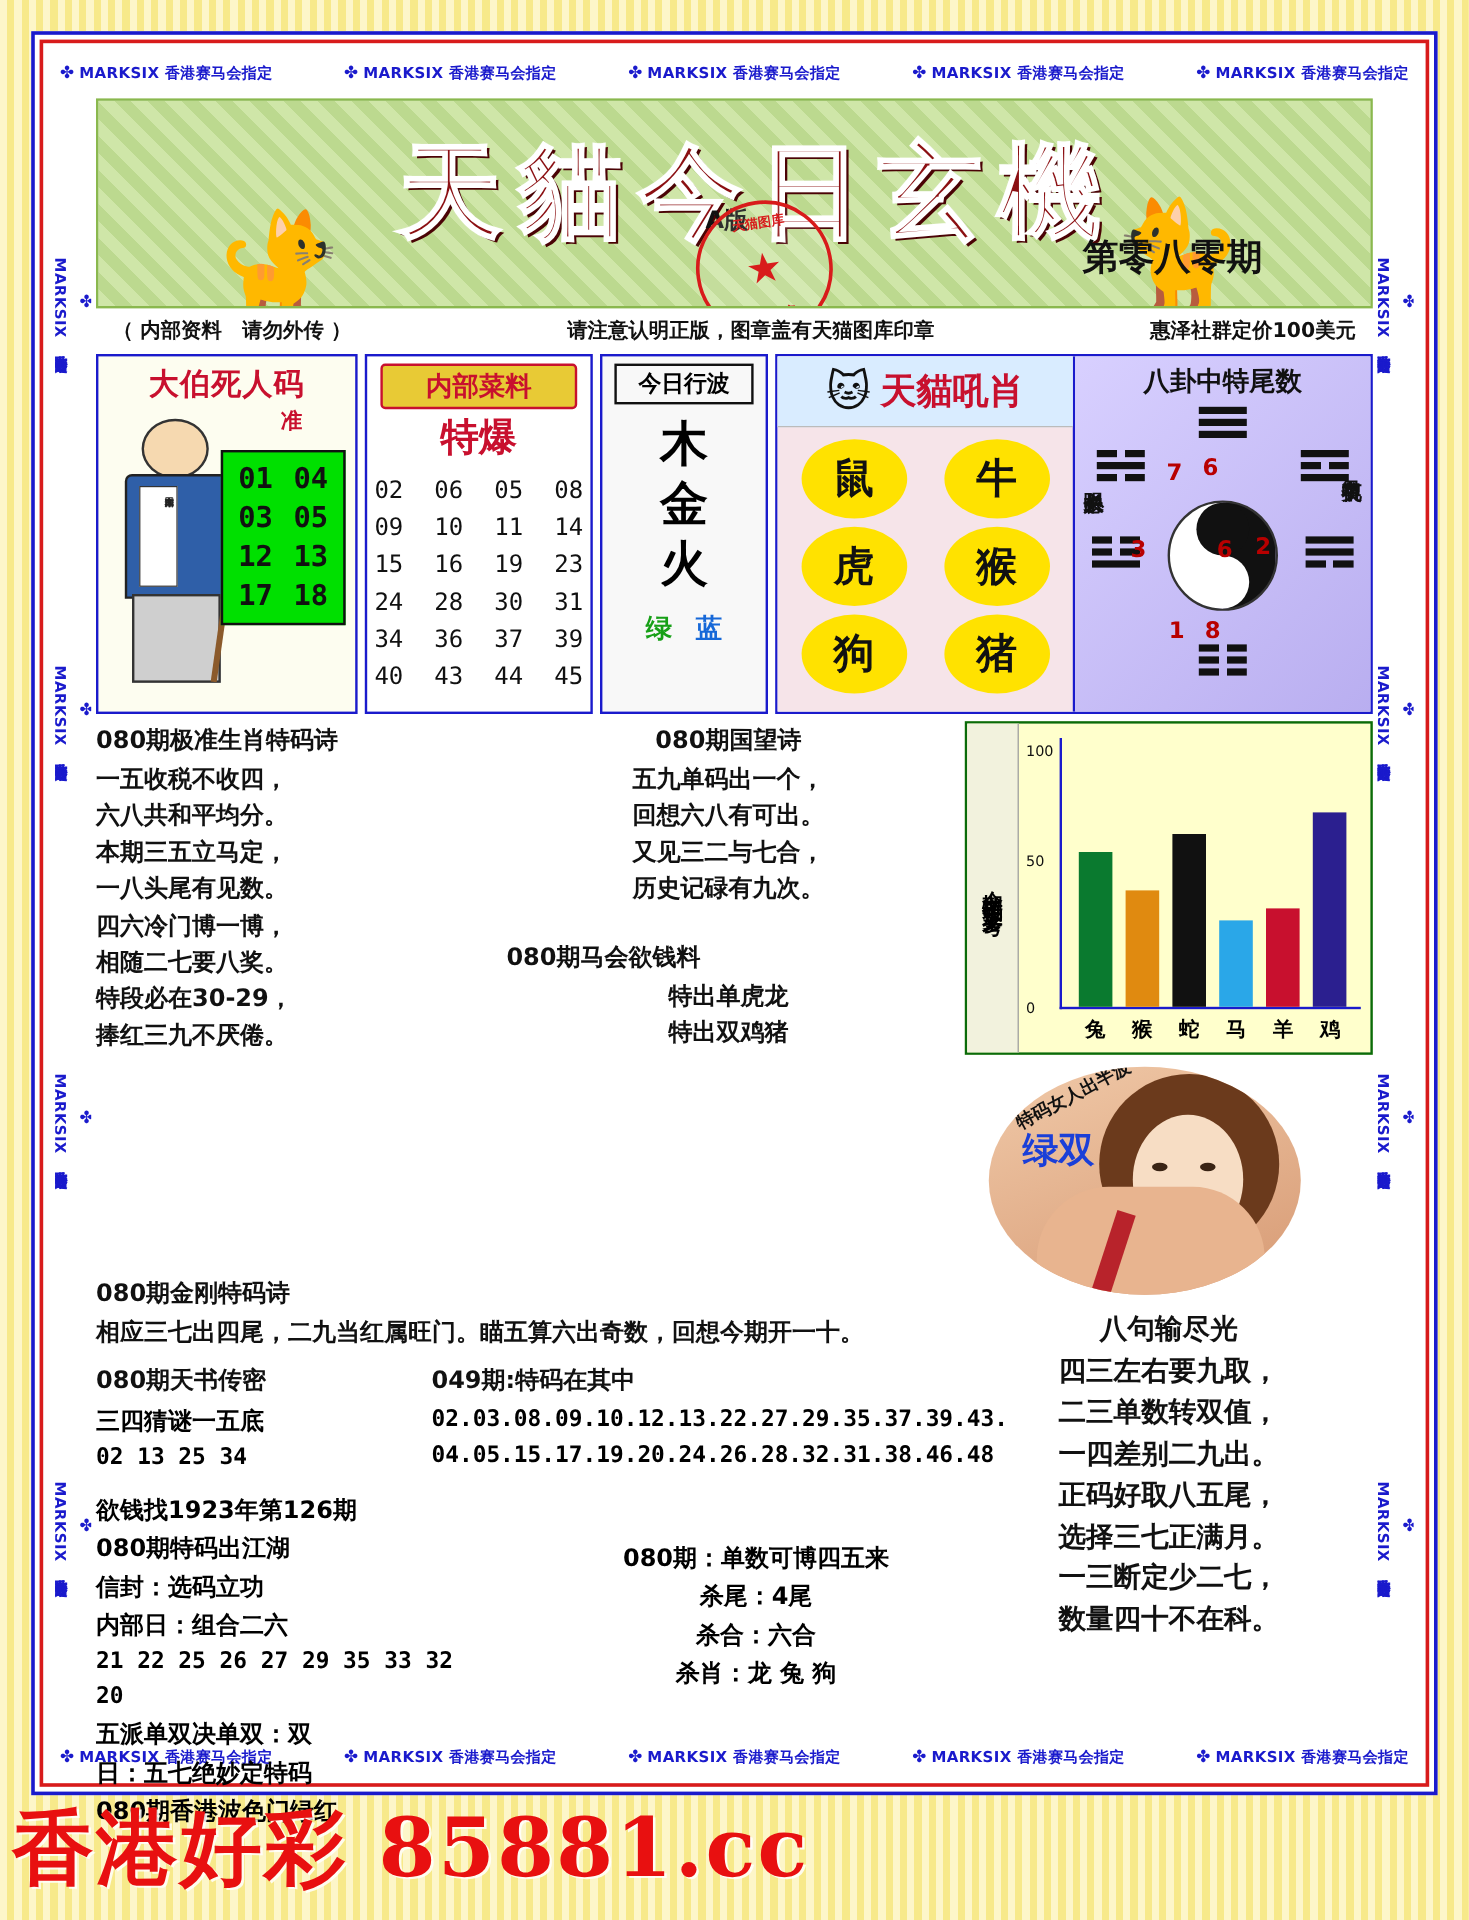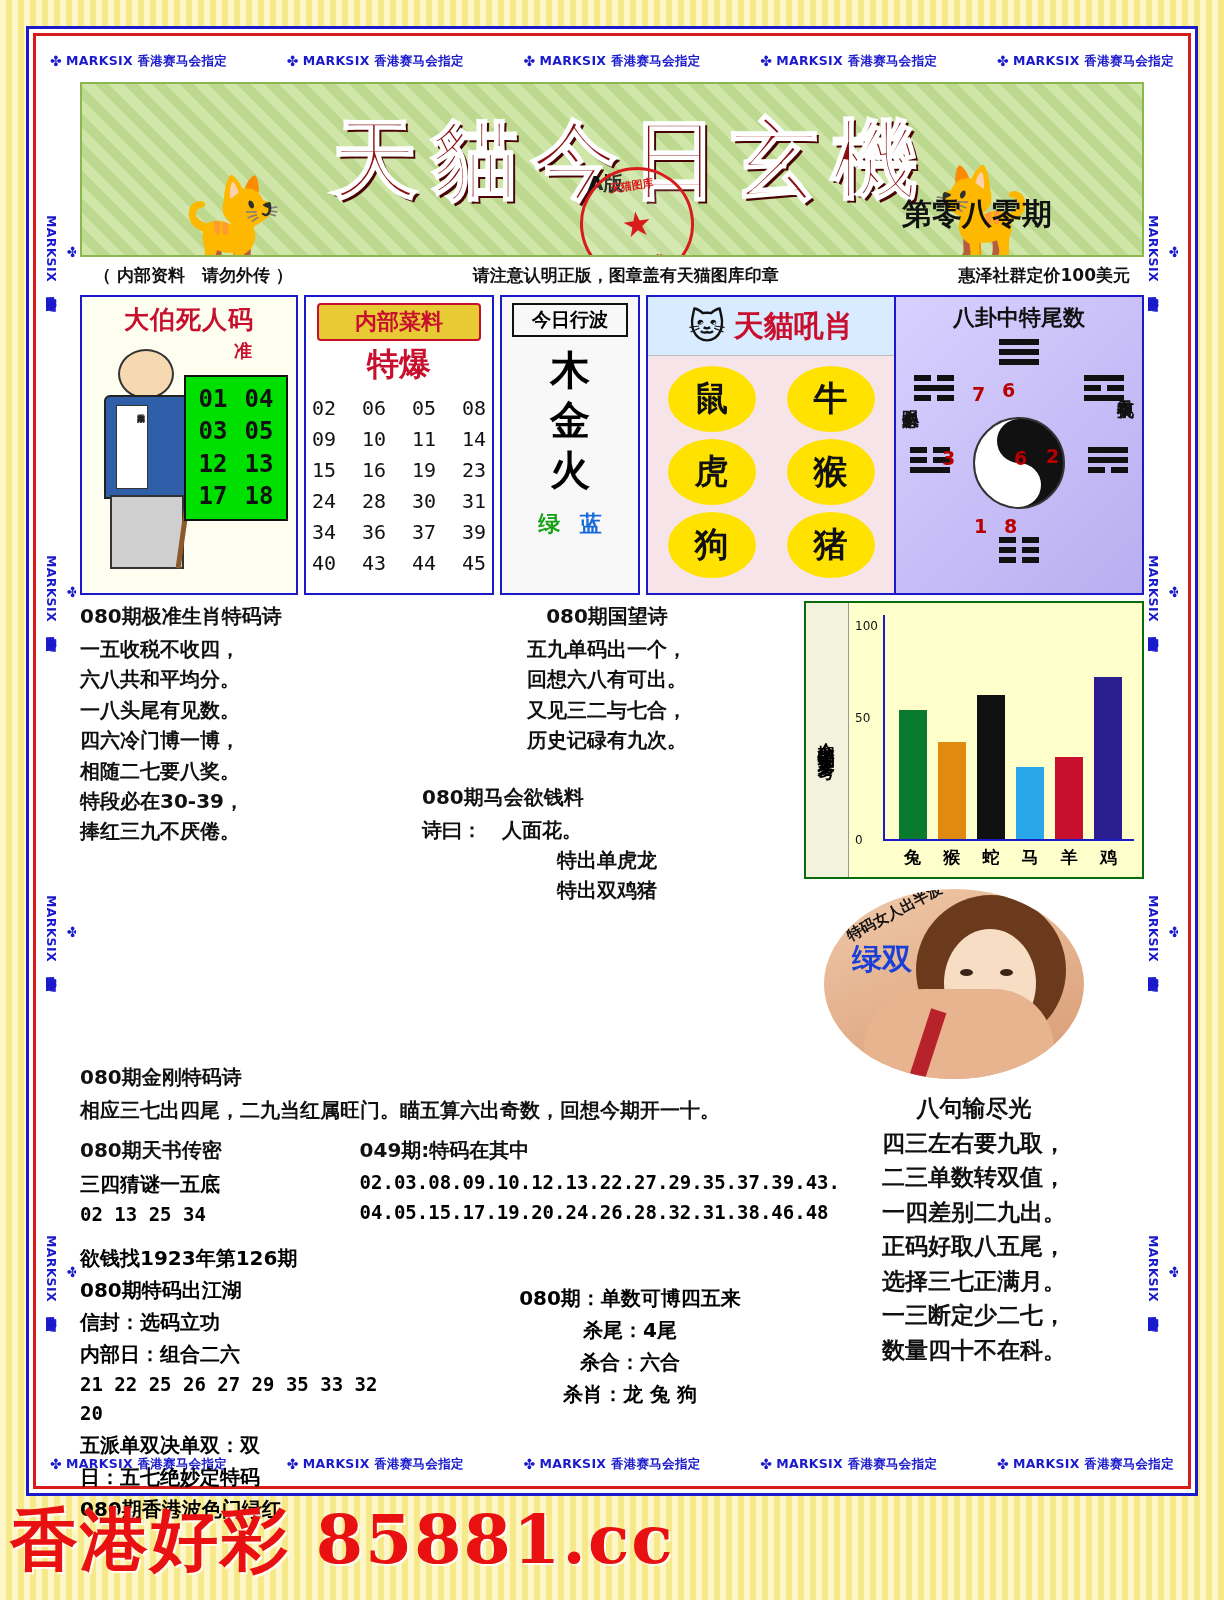--- a/index.html
+++ b/index.html
@@ -441,36 +441,36 @@
           </div>
         </div>
       </div>
 
       <div class="main">
 
         <div class="col-a">
           <div class="ttl">080期极准生肖特码诗</div>
           <div class="ln">一五收税不收四，</div>
           <div class="ln">六八共和平均分。</div>
+          <div class="ln">本期三五立马定，</div>
           <div class="ln">一八头尾有见数。</div>
           <div class="ln">四六冷门博一博，</div>
           <div class="ln">相随二七要八奖。</div>
-          <div class="ln">特段必在30-39，</div>
+          <div class="ln">特段必在30-29，</div>
           <div class="ln">捧红三九不厌倦。</div>
         </div>
 
         <div class="col-b">
           <div class="ttl ctr">080期国望诗</div>
           <div class="ln ctr">五九单码出一个，</div>
           <div class="ln ctr">回想六八有可出。</div>
           <div class="ln ctr">又见三二与七合，</div>
           <div class="ln ctr">历史记碌有九次。</div>
           <div style="height:26px"></div>
           <div class="ttl">080期马会欲钱料</div>
-          <div class="ln">诗曰：　人面花。</div>
           <div class="ln ctr">特出单虎龙</div>
           <div class="ln ctr">特出双鸡猪</div>
         </div>
 
         <div class="col-c">
           <div class="chart-box">
             <div class="chart-label">今期特码走势参考</div>
             <div class="chart-area">
               <div class="axis-y"></div>
               <div class="axis-x"></div>

